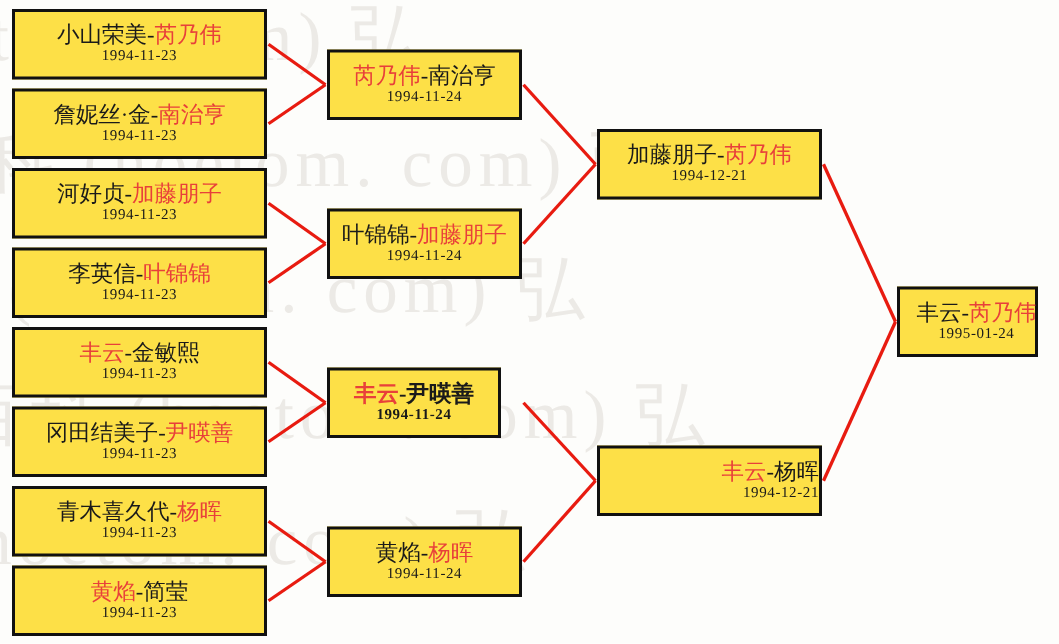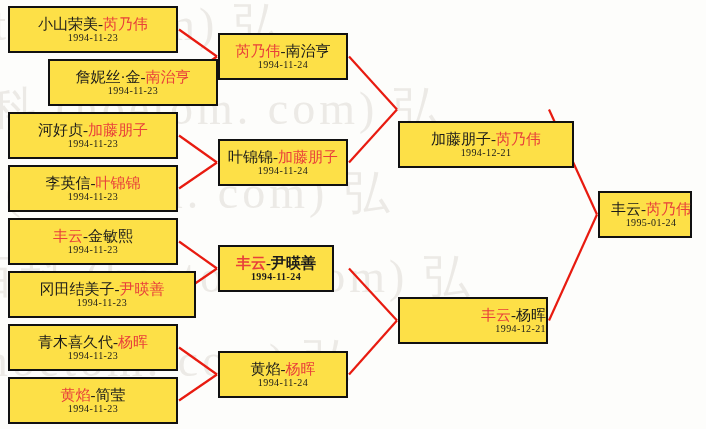--- a/index.html
+++ b/index.html
@@ -99,37 +99,37 @@
       <line x1="349" y1="374.5" x2="397" y2="320.5" stroke="#e81b10" stroke-width="2.2"></line>
       <line x1="549" y1="109.5" x2="597" y2="214.5" stroke="#e81b10" stroke-width="2.2"></line>
       <line x1="549" y1="320.5" x2="597" y2="214.5" stroke="#e81b10" stroke-width="2.2"></line>
     </svg>
 
   <div id="nodes">
       <div class="node" style="left: 8px; top: 6px; width: 170px; height: 47px; border-color: rgb(17, 17, 17);">
         <div class="line1"><span class="lose">小山荣美</span><span class="sep">-</span><span class="win">芮乃伟</span></div>
         <div class="line2">1994-11-23</div>
       </div>
-      <div class="node" style="left: 8px; top: 59px; width: 170px; height: 47px; border-color: rgb(17, 17, 17); margin-left: 40px;">
+      <div class="node" style="left: 8px; top: 59px; width: 170px; height: 47px; border-color: rgb(17, 17, 17);">
         <div class="line1"><span class="lose">詹妮丝·金</span><span class="sep">-</span><span class="win">南治亨</span></div>
         <div class="line2">1994-11-23</div>
       </div>
       <div class="node" style="left: 8px; top: 112px; width: 170px; height: 47px; border-color: rgb(17, 17, 17);">
         <div class="line1"><span class="lose">河好贞</span><span class="sep">-</span><span class="win">加藤朋子</span></div>
         <div class="line2">1994-11-23</div>
       </div>
       <div class="node" style="left: 8px; top: 165px; width: 170px; height: 47px; border-color: rgb(17, 17, 17);">
         <div class="line1"><span class="lose">李英信</span><span class="sep">-</span><span class="win">叶锦锦</span></div>
         <div class="line2">1994-11-23</div>
       </div>
       <div class="node" style="left: 8px; top: 218px; width: 170px; height: 47px; border-color: rgb(17, 17, 17);">
         <div class="line1"><span class="win">丰云</span><span class="sep">-</span><span class="lose">金敏熙</span></div>
         <div class="line2">1994-11-23</div>
       </div>
-      <div class="node" style="left: 8px; top: 271px; width: 188px; height: 47px; border-color: rgb(17, 17, 17);">
+      <div class="node" style="left: 8px; top: 271px; width: 170px; height: 47px; border-color: rgb(17, 17, 17);">
         <div class="line1"><span class="lose">冈田结美子</span><span class="sep">-</span><span class="win">尹暎善</span></div>
         <div class="line2">1994-11-23</div>
       </div>
       <div class="node" style="left: 8px; top: 324px; width: 170px; height: 47px; border-color: rgb(17, 17, 17);">
         <div class="line1"><span class="lose">青木喜久代</span><span class="sep">-</span><span class="win">杨晖</span></div>
         <div class="line2">1994-11-23</div>
       </div>
       <div class="node" style="left: 8px; top: 377px; width: 170px; height: 47px; border-color: rgb(17, 17, 17);">
         <div class="line1"><span class="win">黄焰</span><span class="sep">-</span><span class="lose">简莹</span></div>
         <div class="line2">1994-11-23</div>
@@ -143,21 +143,21 @@
         <div class="line2">1994-11-24</div>
       </div>
       <div class="node" style="left: 218px; top: 245px; width: 116px; height: 47px; border-color: rgb(17, 17, 17); font-weight: bold;">
         <div class="line1"><span class="win">丰云</span><span class="sep">-</span><span class="lose">尹暎善</span></div>
         <div class="line2">1994-11-24</div>
       </div>
       <div class="node" style="left: 218px; top: 351px; width: 130px; height: 47px; border-color: rgb(17, 17, 17);">
         <div class="line1"><span class="lose">黄焰</span><span class="sep">-</span><span class="win">杨晖</span></div>
         <div class="line2">1994-11-24</div>
       </div>
-      <div class="node" style="left: 398px; top: 86px; width: 176px; height: 47px; border-color: rgb(17, 17, 17); margin-top: 35px;">
+      <div class="node" style="left: 398px; top: 86px; width: 150px; height: 47px; border-color: rgb(17, 17, 17);">
         <div class="line1"><span class="lose">加藤朋子</span><span class="sep">-</span><span class="win">芮乃伟</span></div>
         <div class="line2">1994-12-21</div>
       </div>
       <div class="node" style="left: 398px; top: 297px; width: 150px; height: 47px; border-color: rgb(17, 17, 17); align-items: flex-end;">
         <div class="line1"><span class="win">丰云</span><span class="sep">-</span><span class="lose">杨晖</span></div>
         <div class="line2">1994-12-21</div>
       </div>
       <div class="node" style="left: 598px; top: 191px; width: 94px; height: 47px; border-color: rgb(17, 17, 17); padding-left: 12px;">
         <div class="line1"><span class="lose">丰云</span><span class="sep">-</span><span class="win">芮乃伟</span></div>
         <div class="line2">1995-01-24</div>

